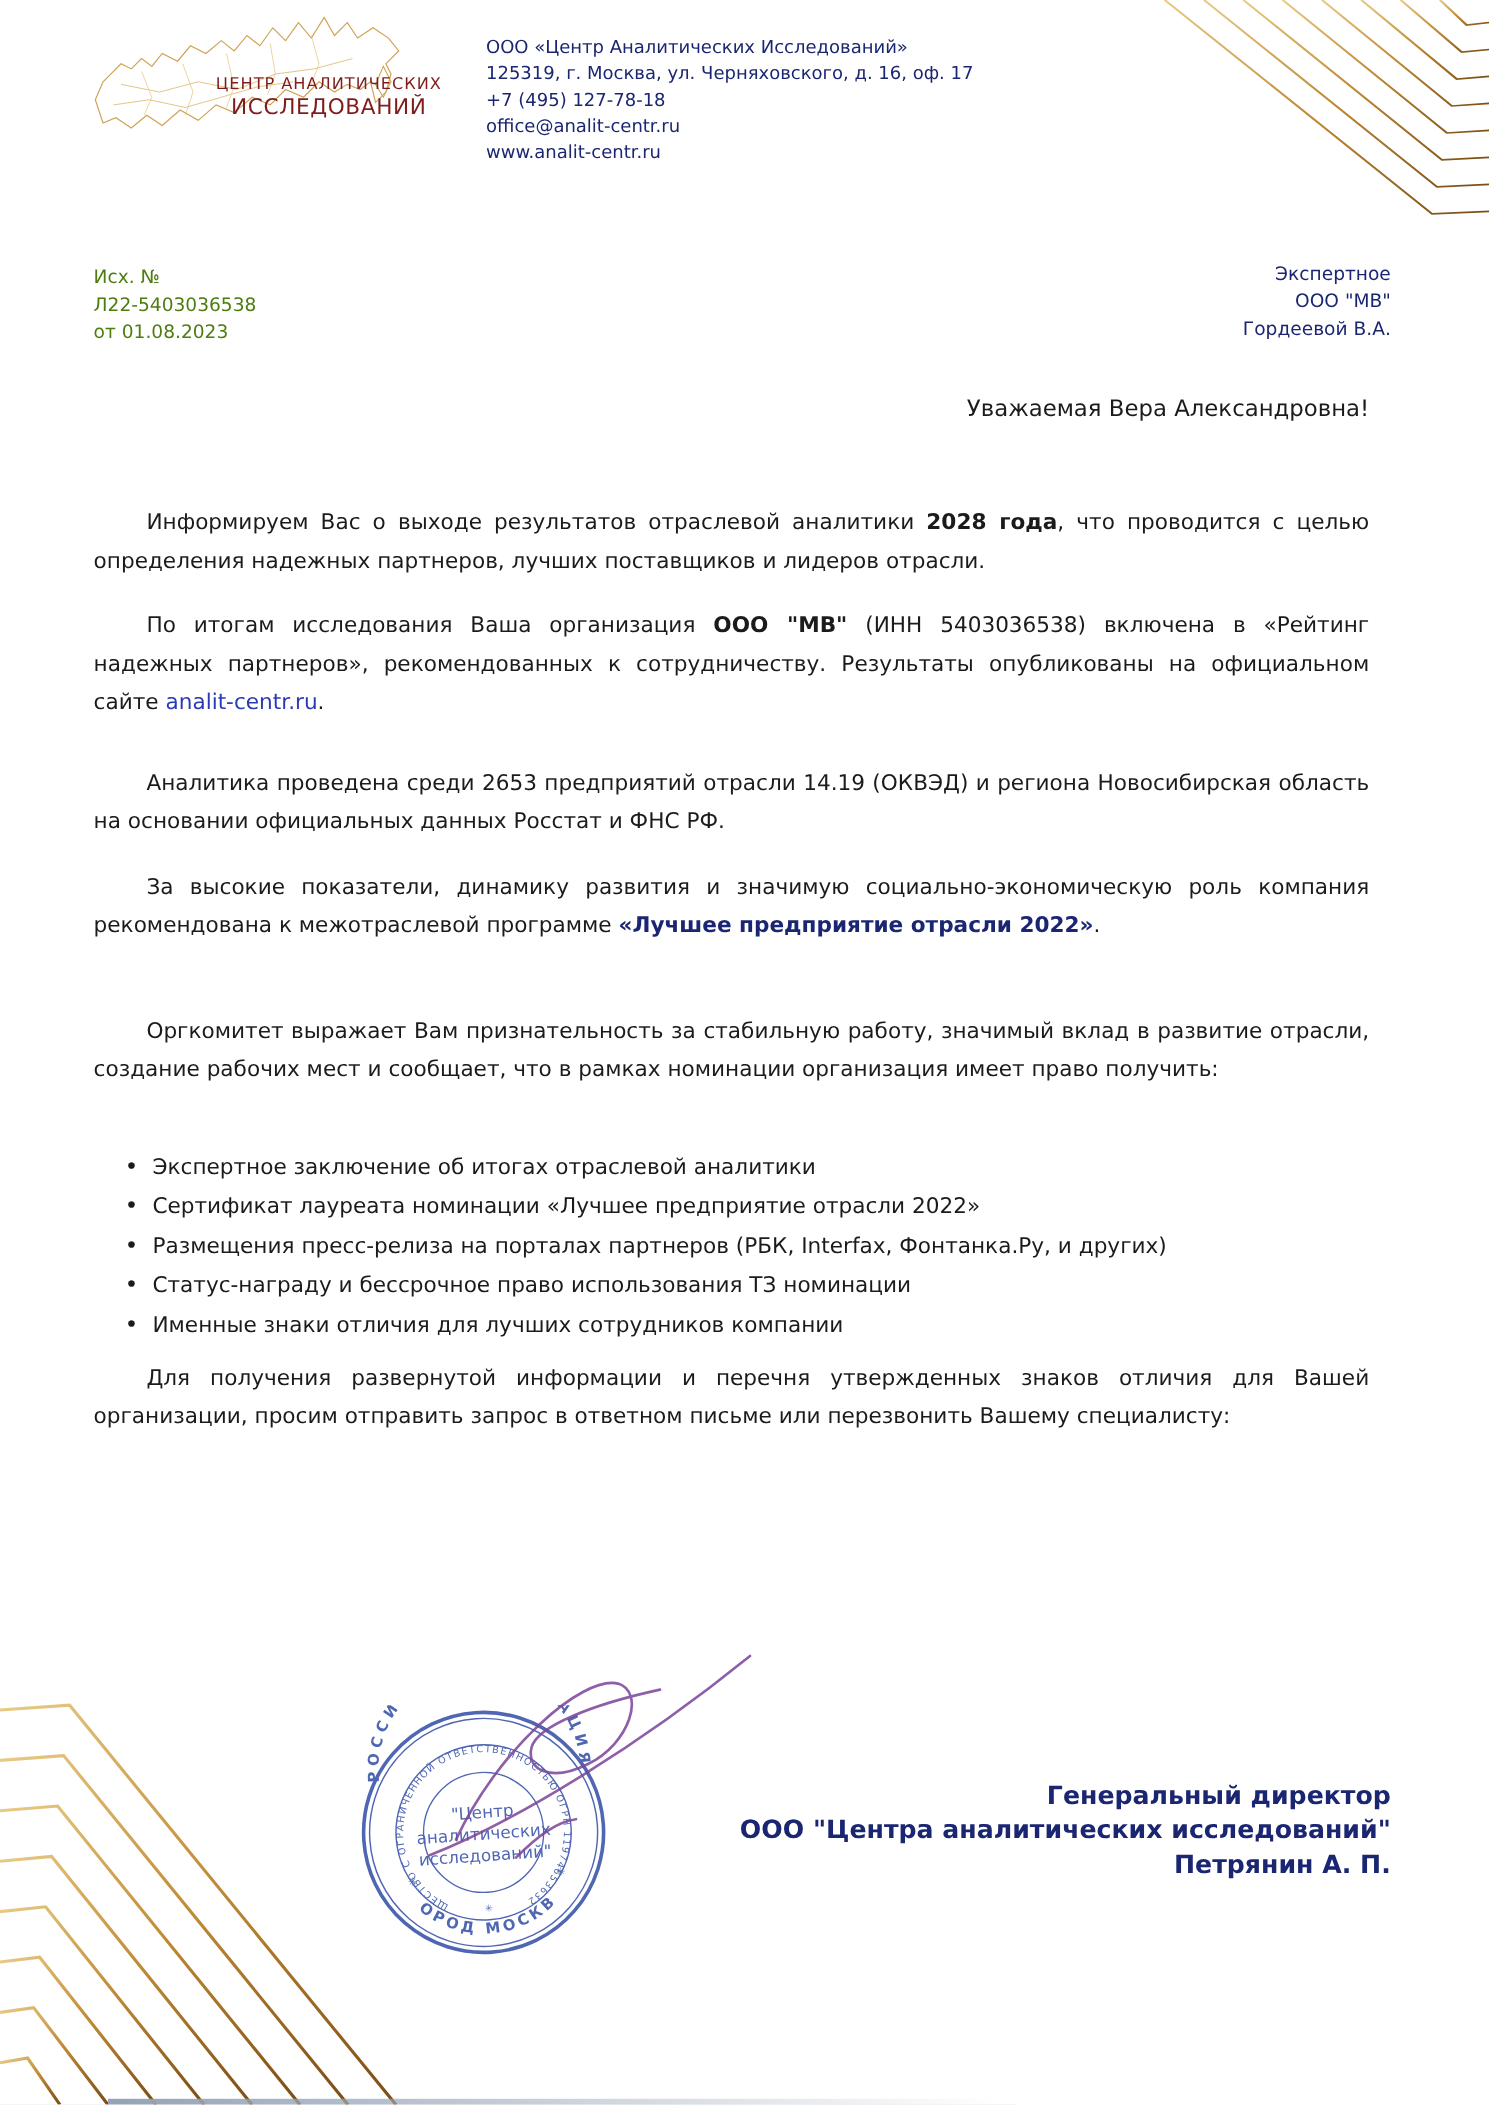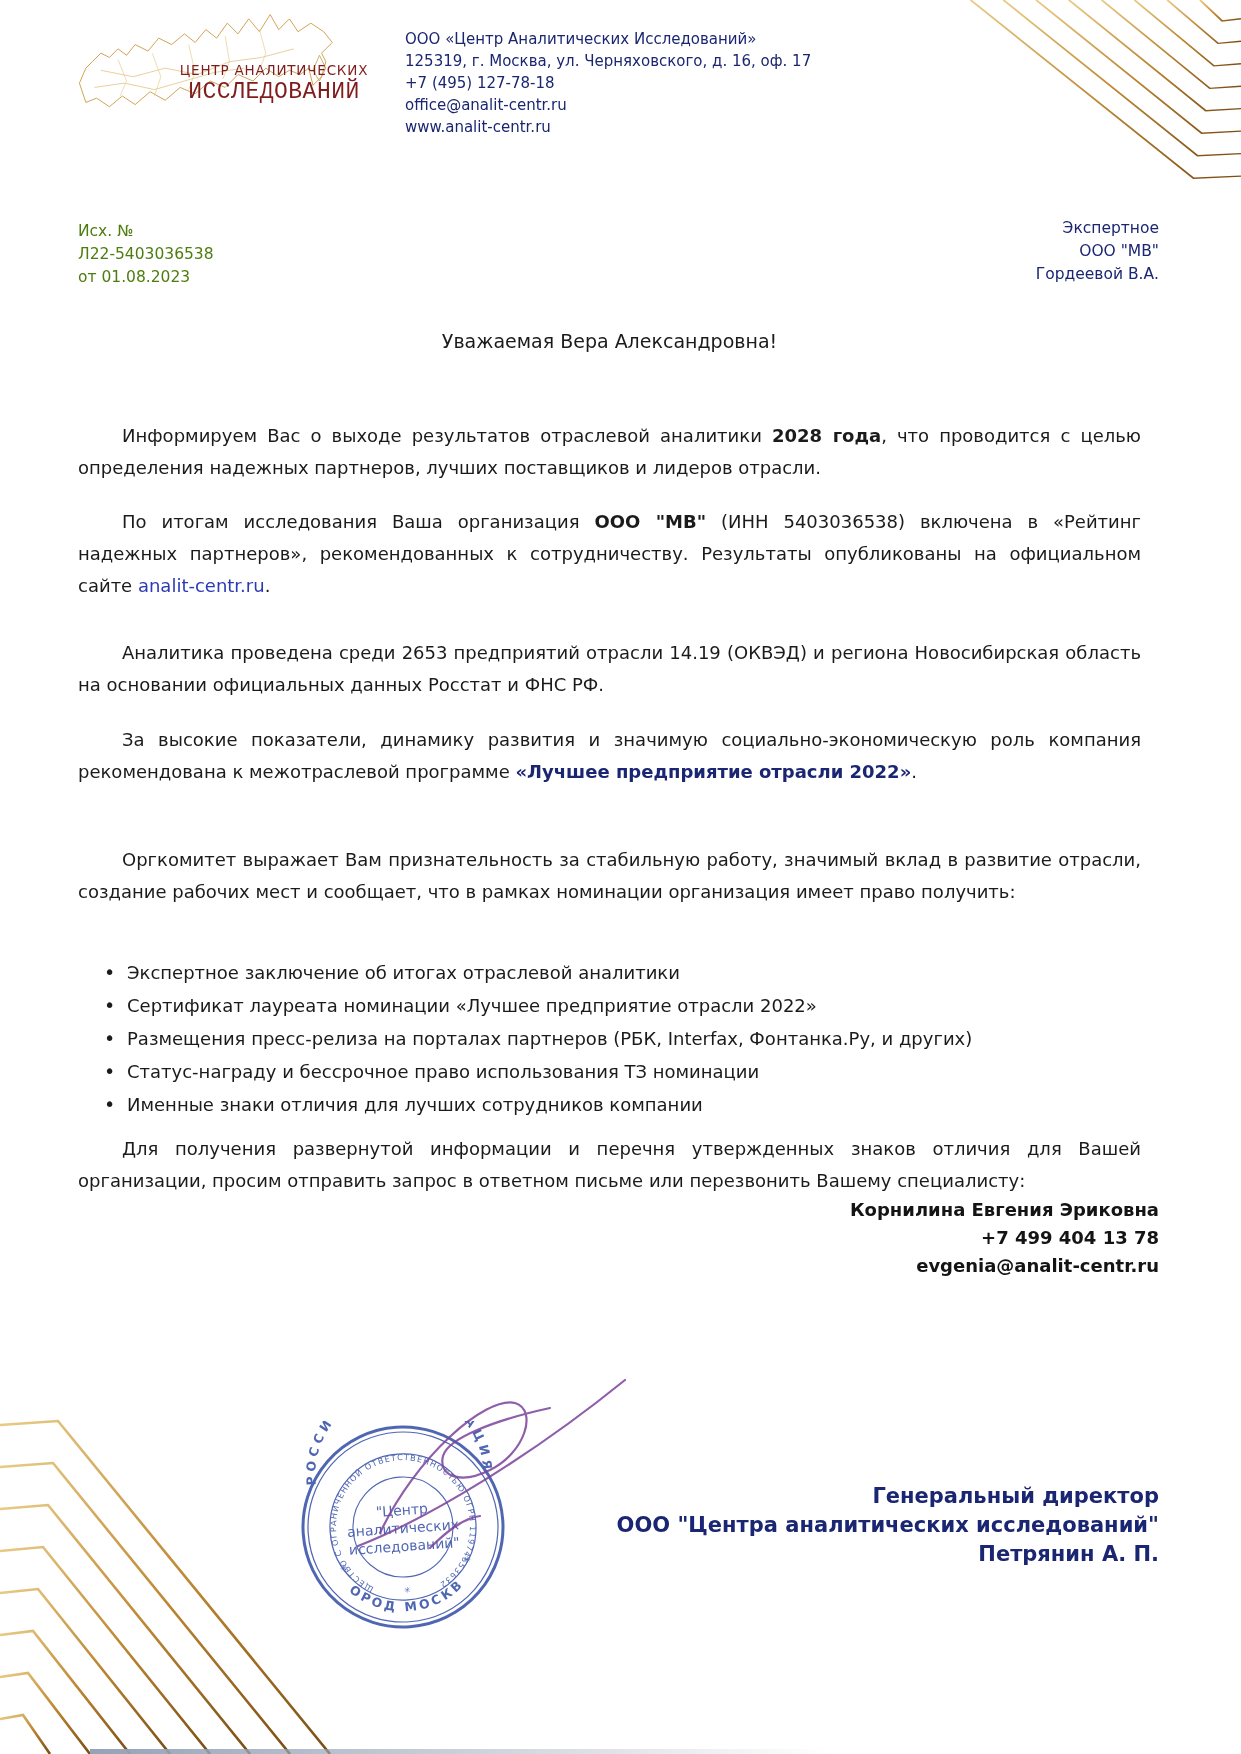--- a/index.html
+++ b/index.html
@@ -5,27 +5,27 @@
   html,body{margin:0;padding:0;background:#e8e8e8;}
   .page{
     position:relative;width:1241px;height:1754px;margin:0 auto;background:#ffffff;
     font-family:"DejaVu Sans","Liberation Sans",sans-serif;color:#1b1b1b;overflow:hidden;
   }
   
   .logo-wrap{position:absolute;left:68px;top:6px;width:300px;height:140px;}
   .logo-map{position:absolute;left:0;top:0;}
   .logo-text{position:absolute;left:100px;top:56px;width:212px;text-align:center;color:#7f1d1d;}
   .logo-text .l1{font-size:13.5px;letter-spacing:.8px;}
-  .logo-text .l2{font-size:23px;letter-spacing:.5px;margin-top:1px;font-family:Liberation Mono, monospace;}
+  .logo-text .l2{font-size:18px;letter-spacing:.5px;margin-top:1px;}
   .contact{position:absolute;left:405px;top:28px;color:#1b2672;font-size:15px;line-height:22px;}
   
   .ref{position:absolute;left:78px;top:220px;color:#4d7c0f;font-size:15.5px;line-height:23px;}
   .addressee{position:absolute;right:82px;top:217px;color:#1b2672;font-size:15.5px;line-height:23px;text-align:right;}
   
-  .salutation{position:absolute;left:78px;top:330px;width:1063px;text-align:center;font-size:19px;}
+  .salutation{position:absolute;left:78px;top:330px;width:1063px;text-align:right;font-size:19px;}
   .para{position:absolute;left:78px;width:1063px;text-align:justify;font-size:18px;line-height:32px;text-indent:44px;margin:0;}
   .p1{top:420px;}
   .p2{top:506px;}
   .p3{top:637px;}
   .p4{top:724px;}
   .p5{top:844px;}
   .p6{top:1133px;}
   .bold-black{font-weight:bold;}
   .accent-navy{font-weight:bold;color:#1b2672;}
   .link-blue{color:#2b3ab5;cursor:pointer;}
@@ -120,25 +120,20 @@
   <ul class="bullets">
     <li>Экспертное заключение об итогах отраслевой аналитики</li>
     <li>Сертификат лауреата номинации «Лучшее предприятие отрасли 2022»</li>
     <li>Размещения пресс-релиза на порталах партнеров (РБК, Interfax, Фонтанка.Ру, и других)</li>
     <li>Статус-награду и бессрочное право использования ТЗ номинации</li>
     <li>Именные знаки отличия для лучших сотрудников компании</li>
   </ul>
 
   <p class="para p6">Для получения развернутой информации и перечня утвержденных знаков отличия для Вашей организации, просим отправить запрос в ответном письме или перезвонить Вашему специалисту:</p>
 
-  <div class="specialist">
-    <div>Корнилина Евгения Эриковна</div>
-    <div>+7 499 404 13 78</div>
-    <div>evgenia@analit-centr.ru</div>
-  </div>
 
   <svg class="stamp" width="212" height="212" viewBox="-106 -106 212 212">
     <g transform="rotate(-4)" stroke="#3d56ab" fill="#3d56ab">
       <circle cx="0" cy="0" r="100" fill="none" stroke-width="3"></circle>
       <circle cx="0" cy="0" r="95" fill="none" stroke-width="1.2"></circle>
       <circle cx="0" cy="0" r="73" fill="none" stroke-width="1.2"></circle>
       <circle cx="0" cy="0" r="50" fill="none" stroke-width="1.1"></circle>
       <defs>
         <path id="tpTop" d="M -80 -27 A 84 84 0 1 1 80 -27" fill="none"></path>
         <path id="tpBottom" d="M -58 61 A 84 84 0 0 0 58 61" fill="none"></path>

